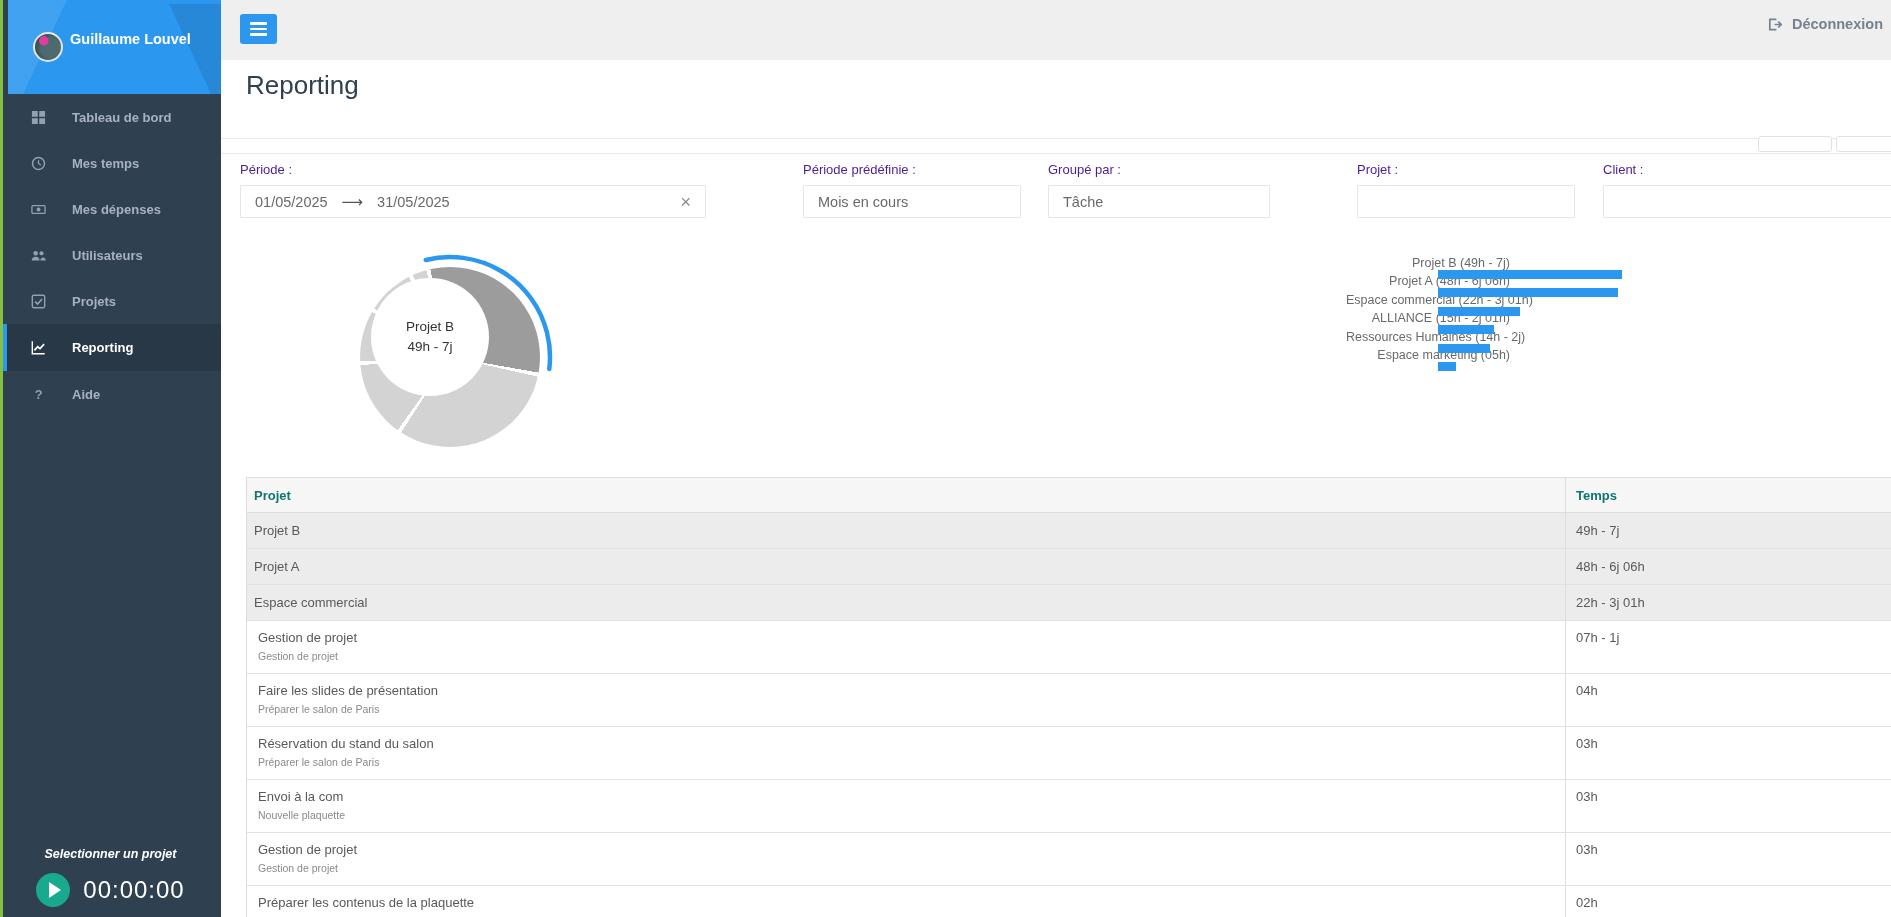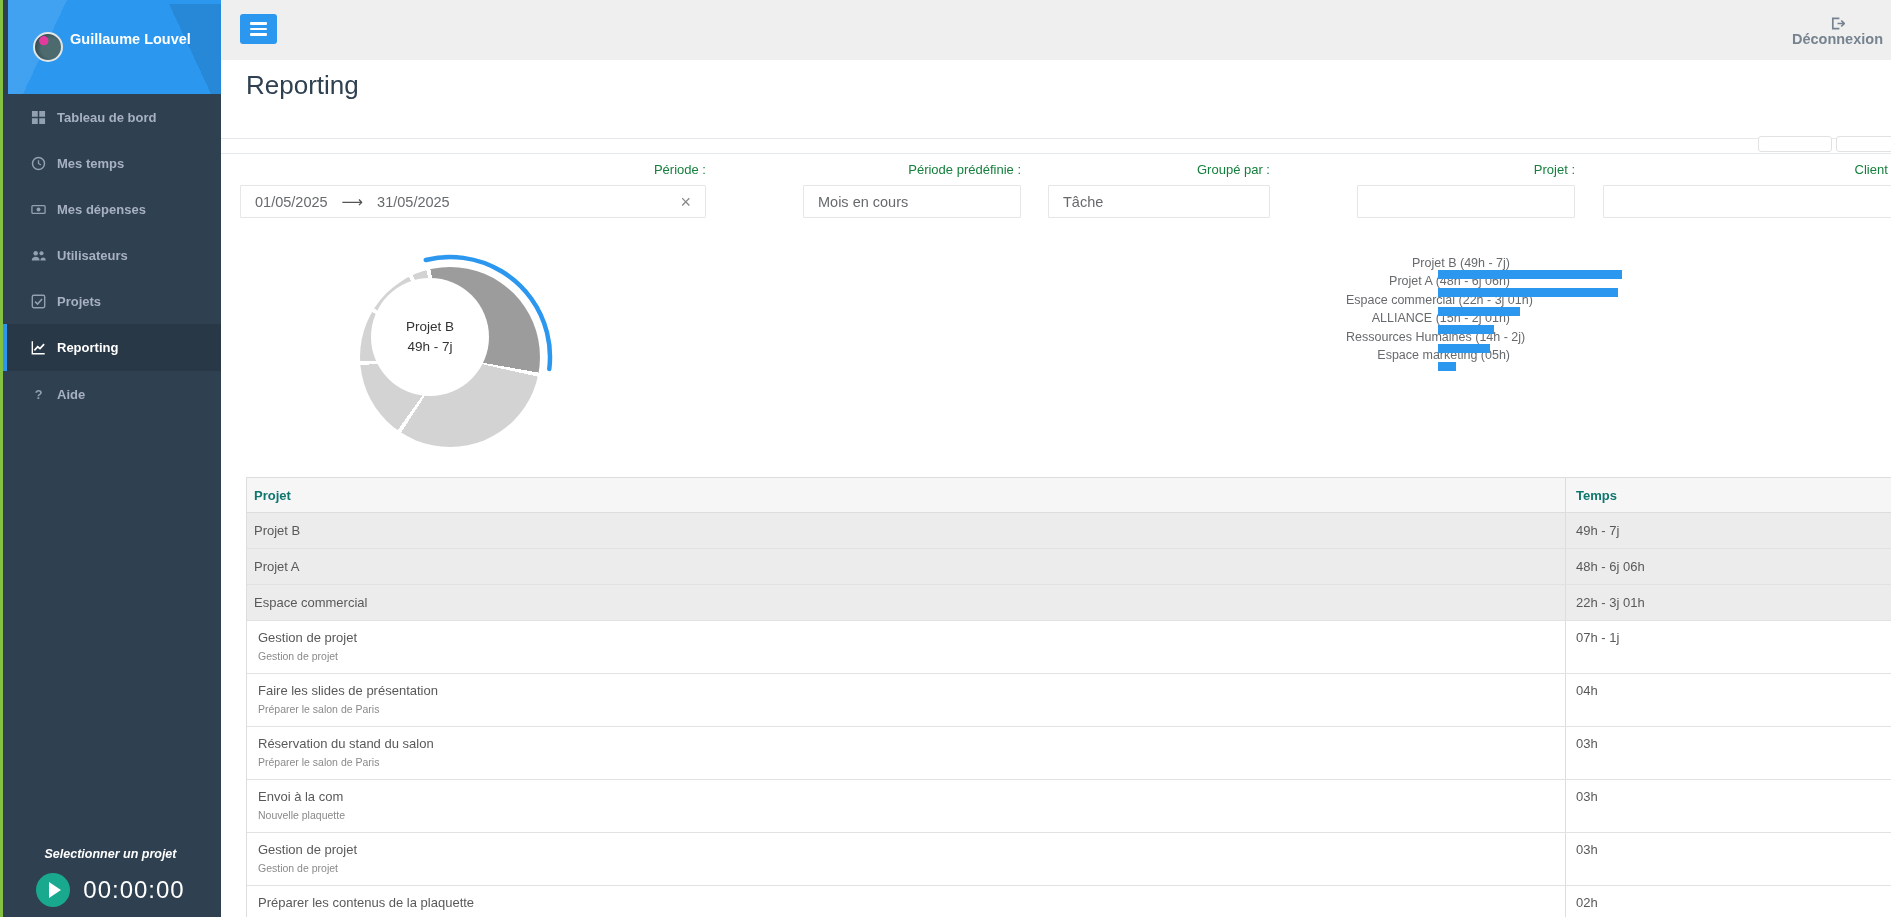--- a/index.html
+++ b/index.html
@@ -16,51 +16,51 @@
     background:linear-gradient(245deg,rgba(0,0,0,.10) 0 38%,transparent 38%);}
   .avatar{position:absolute;left:25px;top:32px;width:30px;height:30px;border-radius:50%;
     border:2px solid rgba(255,255,255,.85);box-sizing:border-box;z-index:2;
     background:radial-gradient(circle at 34% 26%,#e23a9d 0 17%,rgba(0,0,0,0) 19%),
                radial-gradient(circle at 62% 55%,#4d6b6e 0 45%,#233640 95%);}
   .user-name{position:absolute;left:62px;top:31px;color:#fff;font-size:14.5px;font-weight:bold;z-index:2;}
   .side-menu{position:absolute;top:94px;left:0;width:221px;}
   .side-item{position:relative;height:46px;display:flex;align-items:center;cursor:pointer;color:#a7b1c2;}
   .side-item .mi{width:15px;height:15px;margin-left:31px;color:#93a0b1;flex:0 0 auto;display:flex;align-items:center;justify-content:center;}
   .side-item .mi svg{width:15px;height:15px;display:block;}
-  .side-item .lbl{margin-left:11px;font-size:13px;font-weight:600;}
+  .side-item .lbl{margin-left:26px;font-size:13px;font-weight:600;}
   .side-item.active{background:#293846;color:#fff;height:47px;}
   .side-item.active .mi{color:#fff;}
   .side-item.active::before{content:"";position:absolute;left:3px;top:0;bottom:0;width:4px;background:var(--accent);}
   .timer-zone{position:absolute;left:0;bottom:0;width:221px;height:70px;text-align:center;}
   .timer-hint{color:#fff;font-style:italic;font-size:12.5px;font-weight:600;margin-bottom:12px;}
   .timer-row{display:flex;align-items:center;justify-content:center;gap:13px;}
   .play-btn{width:34px;height:34px;border-radius:50%;background:var(--teal);cursor:pointer;position:relative;flex:0 0 auto;}
   .play-btn::after{content:"";position:absolute;left:13px;top:9px;
     border-left:12px solid #fff;border-top:8px solid transparent;border-bottom:8px solid transparent;}
   .timer-value{color:#fff;font-size:24px;letter-spacing:1px;}
 
   
   .topbar{position:absolute;left:221px;top:0;width:1670px;height:60px;background:#efeff0;}
   .burger{position:absolute;left:19px;top:14px;width:37px;height:30px;border-radius:3px;background:var(--accent);
     border:none;cursor:pointer;display:flex;flex-direction:column;justify-content:center;align-items:center;gap:3px;}
   .burger i{display:block;width:17px;height:2.6px;background:#fff;border-radius:1px;}
-  .logout{position:absolute;right:8px;top:16px;display:flex;align-items:center;color:#76838f;
-    font-size:14.5px;font-weight:600;cursor:pointer;flex-direction:column;}
+  .logout{position:absolute;right:8px;top:16px;display:flex;align-items:center;gap:10px;color:#76838f;
+    font-size:14.5px;font-weight:600;cursor:pointer;}
   .logout svg{width:15px;height:15px;display:block;color:#76838f;}
 
   
   .page-title{position:absolute;left:246px;top:70px;font-size:26px;color:#2f4050;font-weight:500;}
   .divider{position:absolute;left:221px;width:1670px;border-top:1px solid #e7eaec;}
   .d1{top:138px;} .d2{top:153px;}
   .partial-btn{position:absolute;top:136px;height:14px;background:#fff;border:1px solid #e2e2e2;border-radius:3px;cursor:pointer;z-index:2;}
   .pb1{left:1758px;width:72px;} .pb2{left:1836px;width:70px;}
 
   
   .fgroup{position:absolute;top:162px;}
-  .flabel{font-size:13px;color:#15803d;margin-bottom:8px;text-align:right;}
+  .flabel{font-size:13px;color:#4c1d95;margin-bottom:8px;}
   .fbox{height:33px;border:1px solid #e5e6e7;background:#fff;border-radius:1px;display:flex;align-items:center;
     font-size:14.5px;color:#676a6c;padding:0 14px;box-sizing:border-box;cursor:pointer;}
   .fbox .spacer{flex:1;}
   .clear-x{color:#888;font-size:18px;line-height:1;cursor:pointer;}
   .range-arrow{margin:0 14px;color:#555;font-size:15px;}
   .finput{width:100%;height:100%;border:none;outline:none;font:inherit;color:inherit;background:transparent;}
 
   
   .donut-wrap{position:absolute;left:340px;top:247px;width:220px;height:220px;cursor:pointer;}
   .donut-arc{position:absolute;left:0;top:0;}

